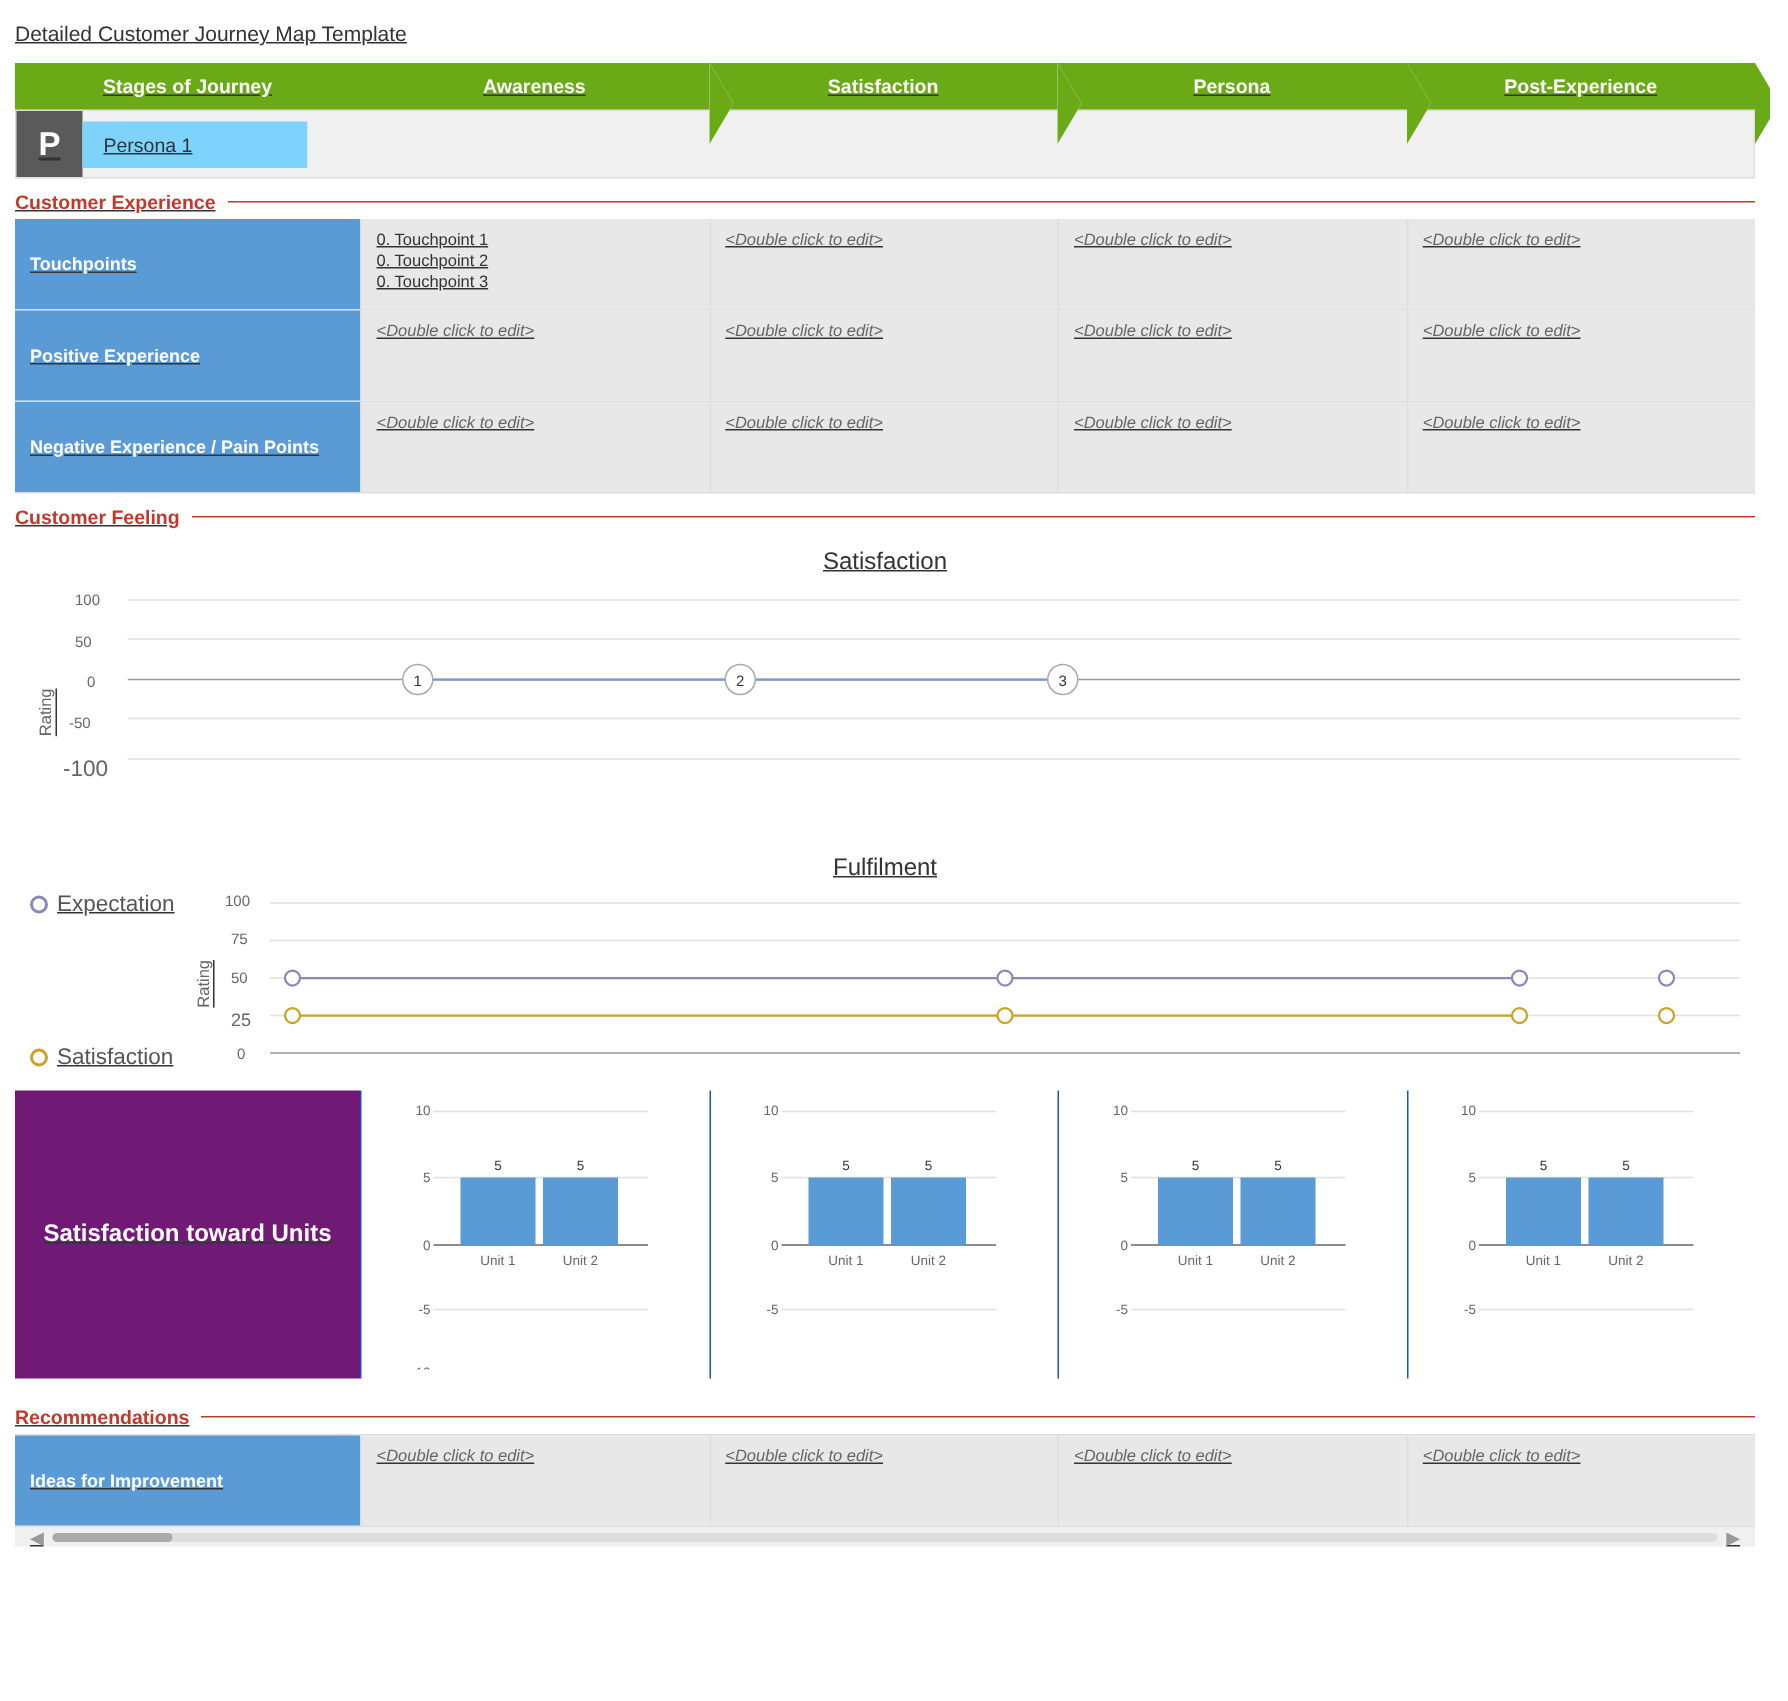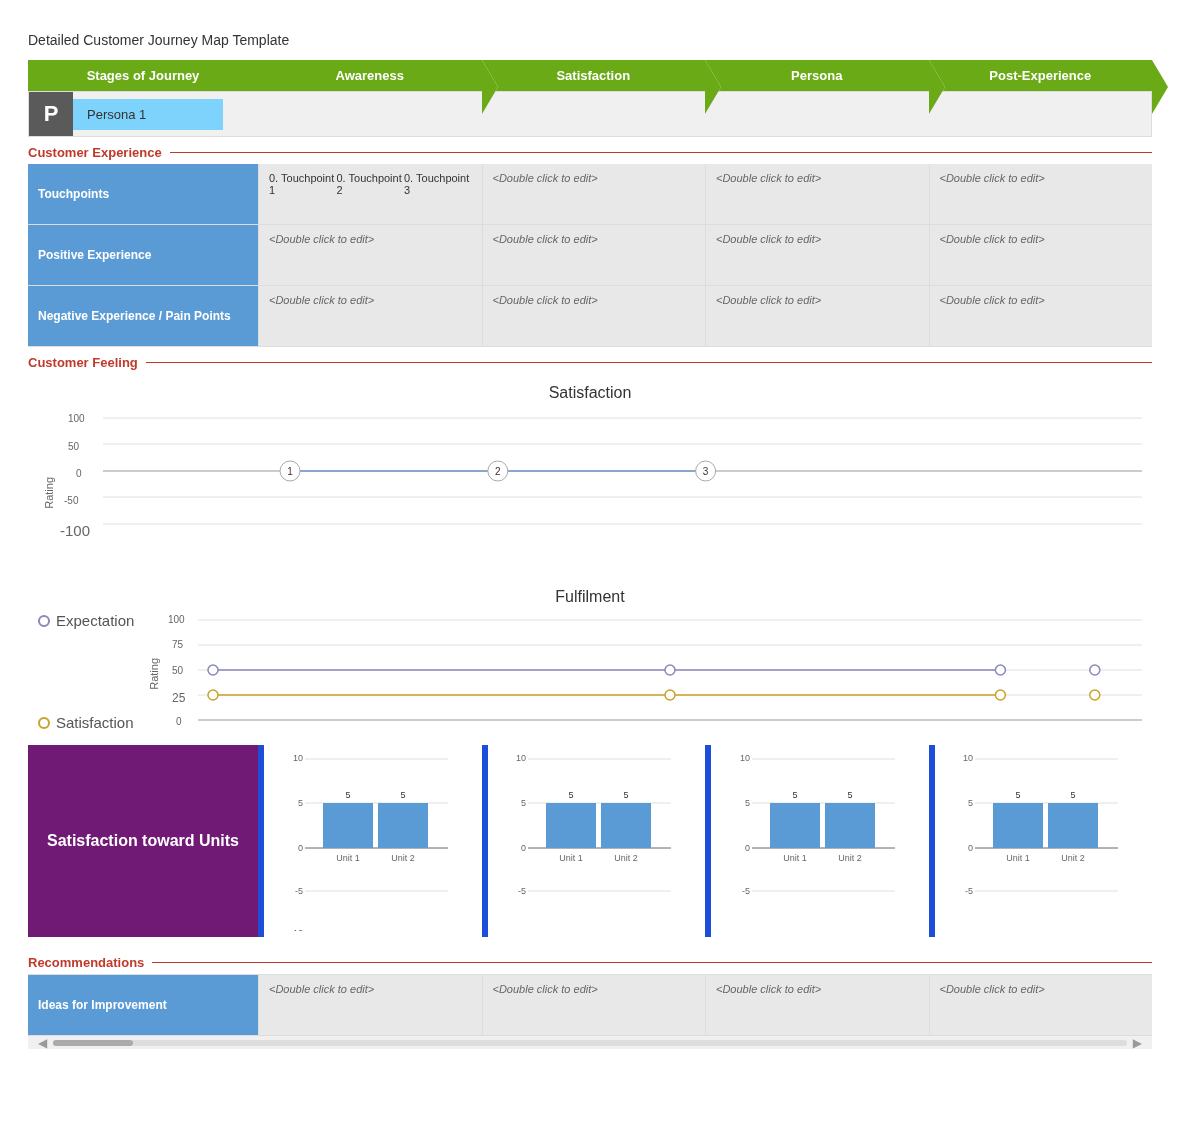--- a/index.html
+++ b/index.html
@@ -1,17 +1,17 @@
 <!DOCTYPE html>
 <html><head>
   <meta charset="utf-8">
   <style>
     * { box-sizing: border-box; margin: 0; padding: 0; }
     body { font-family: Arial, sans-serif; background: #fff; font-size: 12px; color: #333; }
-    .page-wrapper { width: 1180px; min-height: 1134px; padding: 28px; overflow-x: auto; }
+    .page-wrapper { width: 1180px; min-height: 1134px; padding: 10px; overflow-x: auto; text-decoration: underline; }
     .page-title { font-size: 14px; color: #333; margin-bottom: 8px; padding: 4px 0; }
 
     
     .stages-header { display: flex; align-items: stretch; margin-bottom: 0; }
     .stage-label {
       background: #6aaa16;
       color: #fff;
       font-weight: bold;
       font-size: 13px;
       display: flex; align-items: center; justify-content: center;
@@ -88,21 +88,21 @@
       color: #666;
       font-style: italic;
       border-left: 1px solid #ddd;
       min-height: 60px;
       display: flex; align-items: flex-start;
     }
     .row-cell.touchpoints-cell {
       background: #e8e8e8;
       font-style: normal;
       color: #333;
-      flex-direction: row;
+      flex-direction: column;
     }
     .row-cell.touchpoints-cell span { display: block; margin-bottom: 2px; }
 
     
     .charts-area { padding: 10px 0; }
     .chart-title { text-align: center; font-size: 16px; color: #333; margin-bottom: 6px; }
     .chart-container { display: flex; padding: 0 10px; margin-bottom: 10px; }
     .y-axis-label { writing-mode: vertical-rl; transform: rotate(180deg); font-size: 11px; color: #666; text-align: center; width: 18px; margin-right: 2px; }
     .legend-item { display: flex; align-items: center; margin-bottom: 4px; }
     .legend-dot { width: 12px; height: 12px; border-radius: 50%; border: 2px solid; margin-right: 6px; flex-shrink: 0; }
@@ -116,21 +116,21 @@
       font-weight: bold;
       width: 230px;
       flex-shrink: 0;
       display: flex; align-items: center; justify-content: center;
       text-align: center;
       padding: 10px;
       min-height: 180px;
     }
     .bar-chart-cell {
       flex: 1;
-      border-left: 6px solid #1d4ed8;
+      border-left: 1px solid #1d4ed8;
       padding: 6px 10px;
       display: flex;
       flex-direction: column;
       align-items: center;
     }
 
     
     .scrollbar-area { height: 14px; background: #f0f0f0; border-top: 1px solid #ddd; display: flex; align-items: center; padding: 0 10px; }
     .scrollbar-track { flex: 1; height: 6px; background: #ddd; border-radius: 3px; position: relative; }
     .scrollbar-thumb { width: 80px; height: 6px; background: #aaa; border-radius: 3px; position: absolute; left: 0; }

